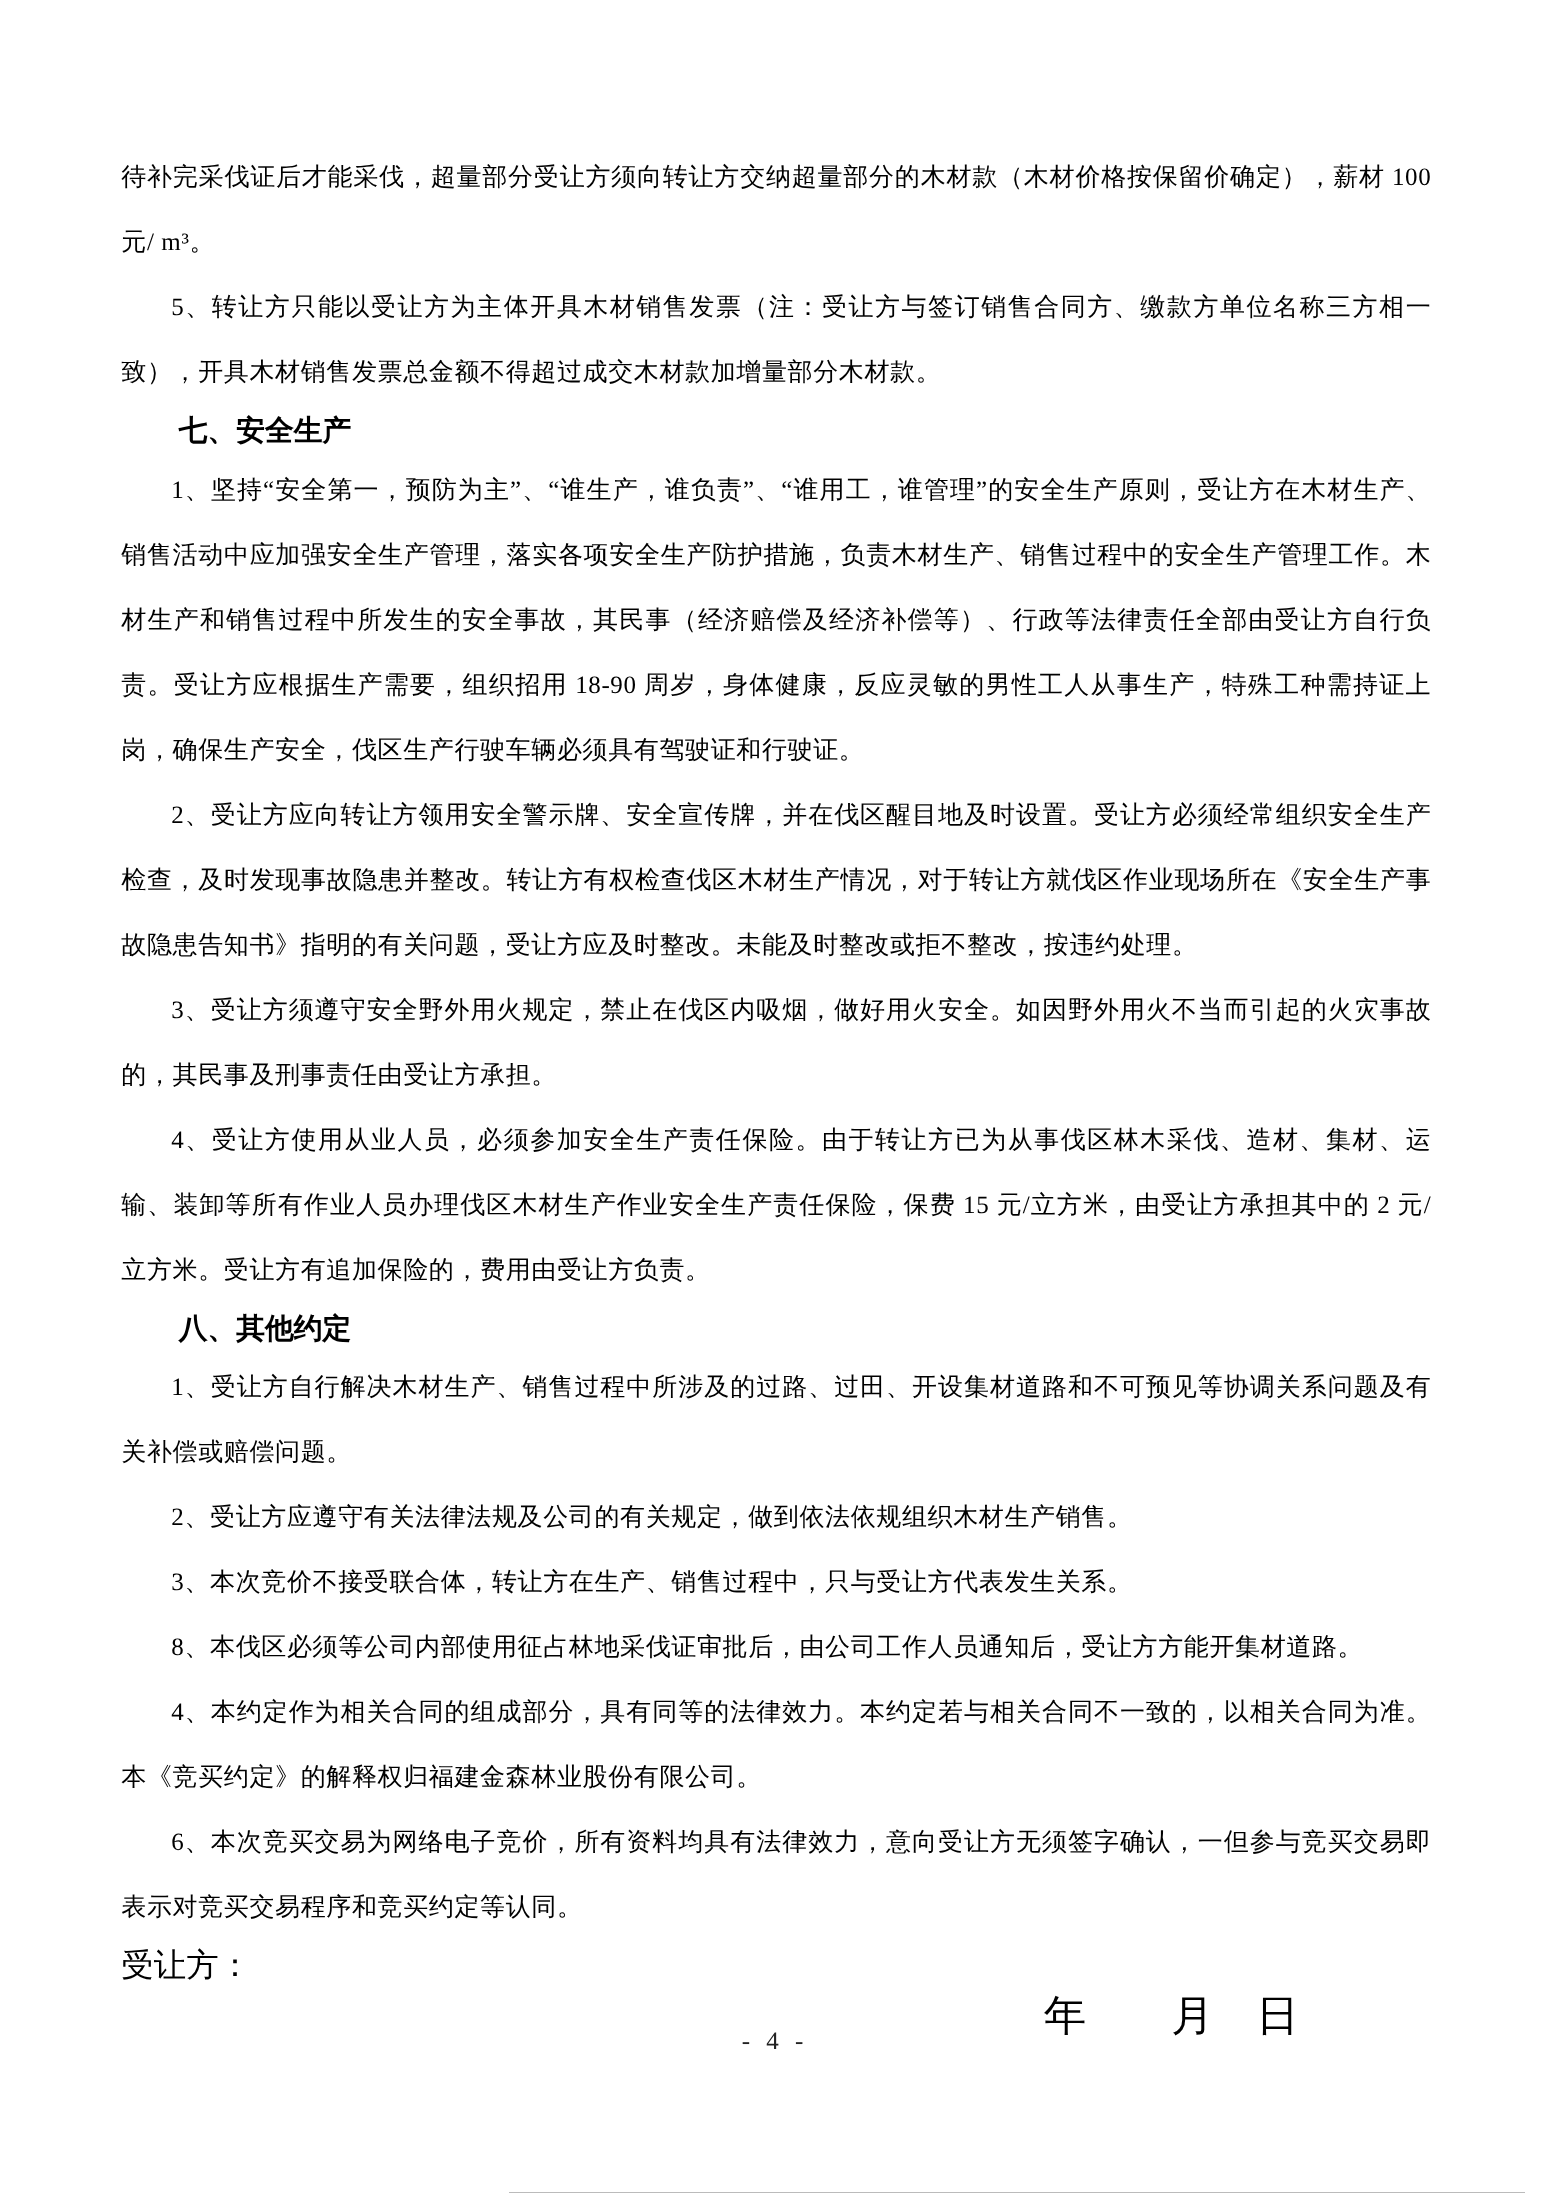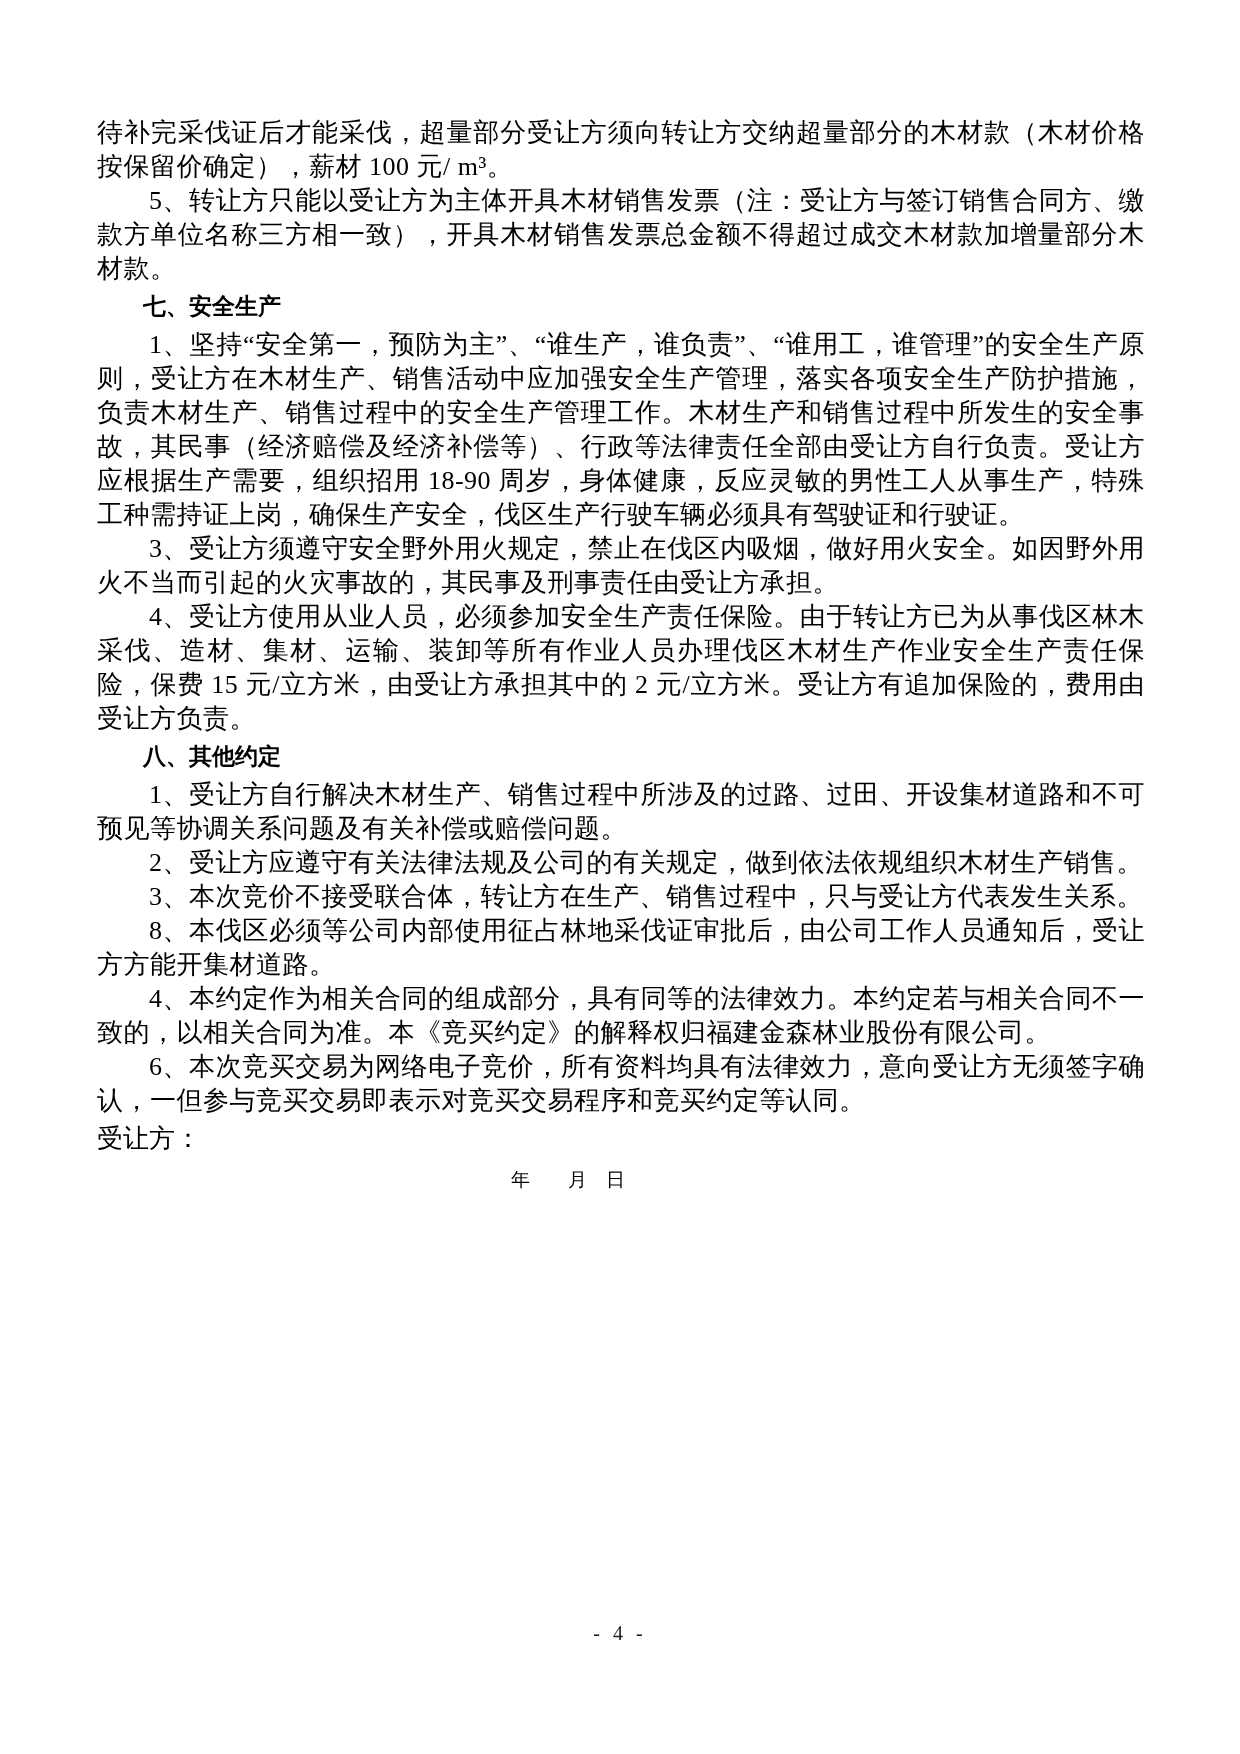--- a/index.html
+++ b/index.html
@@ -14,22 +14,22 @@
     color: #000000;
     overflow: hidden;
   }
   .content {
     position: absolute;
     top: 116px;
     left: 97px;
     width: 1048px;
   }
   .para {
-    font-size: 26px;
-    line-height: 34px;
+    font-size: 20px;
+    line-height: 52px;
     text-align: justify;
     text-indent: 2em;
     letter-spacing: 0.5px;
   }
   .para.continuation { text-indent: 0; }
   .heading {
     font-family: "Liberation Sans", "DejaVu Sans", sans-serif;
     font-weight: bold;
     font-size: 23px;
     line-height: 41.8px;
@@ -37,23 +37,23 @@
   }
   .signature-row {
     position: relative;
     font-size: 26px;
     line-height: 41.8px;
     height: 41.8px;
   }
   .transferee { position: absolute; left: 0; top: 0; }
   .transferor { position: absolute; left: 612px; top: 0; }
   .date-row {
-    font-size: 19px;
+    font-size: 34px;
     line-height: 41.8px;
-    text-align: center;
+    text-align: right;
     padding-right: 106px;
     white-space: pre;
   }
   .page-footer {
     position: absolute;
     top: 1622px;
     left: 0;
     width: 100%;
     text-align: center;
     font-size: 20px;
@@ -68,20 +68,21 @@
   <div class="content">
 
     <p class="para continuation">待补完采伐证后才能采伐，超量部分受让方须向转让方交纳超量部分的木材款（木材价格按保留价确定），薪材 100 元/ m³。</p>
 
     <p class="para">5、转让方只能以受让方为主体开具木材销售发票（注：受让方与签订销售合同方、缴款方单位名称三方相一致），开具木材销售发票总金额不得超过成交木材款加增量部分木材款。</p>
 
     <h3 class="heading">七、安全生产</h3>
 
     <p class="para">1、坚持“安全第一，预防为主”、“谁生产，谁负责”、“谁用工，谁管理”的安全生产原则，受让方在木材生产、销售活动中应加强安全生产管理，落实各项安全生产防护措施，负责木材生产、销售过程中的安全生产管理工作。木材生产和销售过程中所发生的安全事故，其民事（经济赔偿及经济补偿等）、行政等法律责任全部由受让方自行负责。受让方应根据生产需要，组织招用 18-90 周岁，身体健康，反应灵敏的男性工人从事生产，特殊工种需持证上岗，确保生产安全，伐区生产行驶车辆必须具有驾驶证和行驶证。</p>
 
+    <p class="para">2、受让方应向转让方领用安全警示牌、安全宣传牌，并在伐区醒目地及时设置。受让方必须经常组织安全生产检查，及时发现事故隐患并整改。转让方有权检查伐区木材生产情况，对于转让方就伐区作业现场所在《安全生产事故隐患告知书》指明的有关问题，受让方应及时整改。未能及时整改或拒不整改，按违约处理。</p>
 
     <p class="para">3、受让方须遵守安全野外用火规定，禁止在伐区内吸烟，做好用火安全。如因野外用火不当而引起的火灾事故的，其民事及刑事责任由受让方承担。</p>
 
     <p class="para">4、受让方使用从业人员，必须参加安全生产责任保险。由于转让方已为从事伐区林木采伐、造材、集材、运输、装卸等所有作业人员办理伐区木材生产作业安全生产责任保险，保费 15 元/立方米，由受让方承担其中的 2 元/立方米。受让方有追加保险的，费用由受让方负责。</p>
 
     <h3 class="heading">八、其他约定</h3>
 
     <p class="para">1、受让方自行解决木材生产、销售过程中所涉及的过路、过田、开设集材道路和不可预见等协调关系问题及有关补偿或赔偿问题。</p>
 
     <p class="para">2、受让方应遵守有关法律法规及公司的有关规定，做到依法依规组织木材生产销售。</p>

